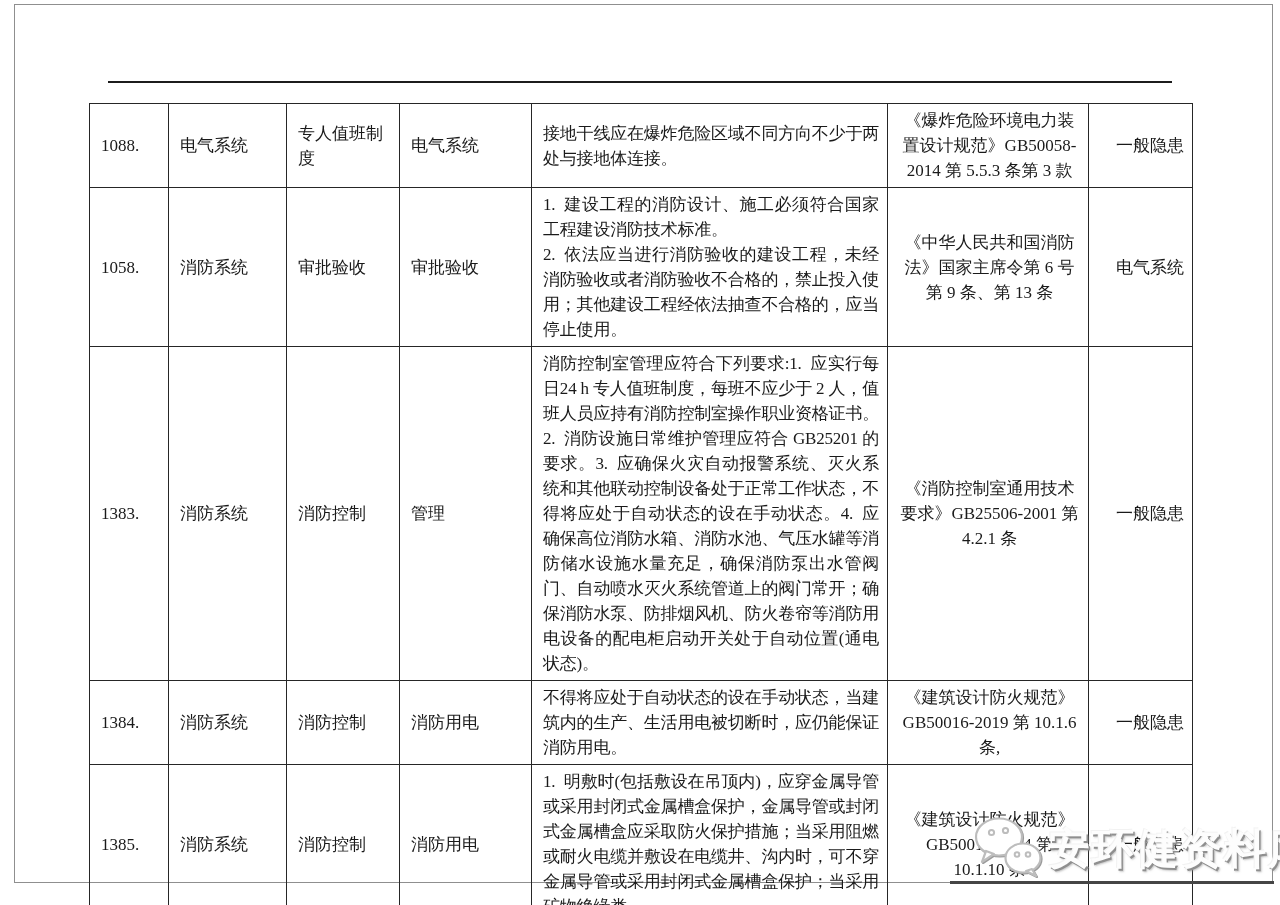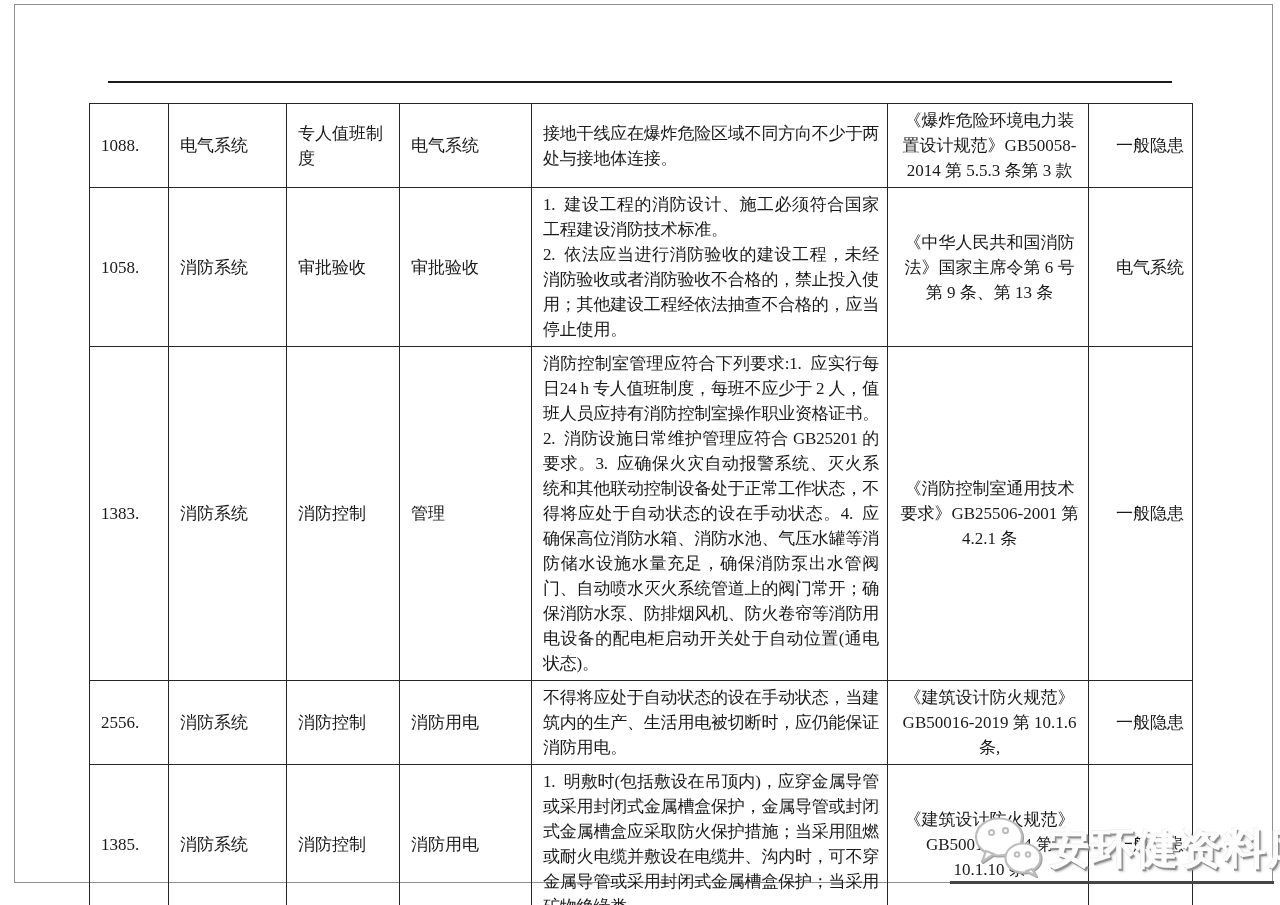--- a/index.html
+++ b/index.html
@@ -116,21 +116,21 @@
     <tr class="r-1383">
       <td class="c-no">1383.</td>
       <td class="c-sys">消防系统</td>
       <td class="c-sub">消防控制</td>
       <td class="c-cat">管理</td>
       <td class="c-desc">消防控制室管理应符合下列要求:1. 应实行每日24 h 专人值班制度，每班不应少于 2 人，值班人员应持有消防控制室操作职业资格证书。2. 消防设施日常维护管理应符合 GB25201 的要求。3. 应确保火灾自动报警系统、灭火系统和其他联动控制设备处于正常工作状态，不得将应处于自动状态的设在手动状态。4. 应确保高位消防水箱、消防水池、气压水罐等消防储水设施水量充足，确保消防泵出水管阀　门、自动喷水灭火系统管道上的阀门常开；确保消防水泵、防排烟风机、防火卷帘等消防用电设备的配电柜启动开关处于自动位置(通电状态)。</td>
       <td class="c-basis">《消防控制室通用技术要求》GB25506-2001 第 4.2.1 条</td>
       <td class="c-sev">一般隐患</td>
     </tr>
     <tr class="r-1384">
-      <td class="c-no">2556.</td>
+      <td class="c-no">1384.</td>
       <td class="c-sys">消防系统</td>
       <td class="c-sub">消防控制</td>
       <td class="c-cat">消防用电</td>
       <td class="c-desc">不得将应处于自动状态的设在手动状态，当建筑内的生产、生活用电被切断时，应仍能保证消防用电。</td>
       <td class="c-basis">《建筑设计防火规范》GB50016-2019 第 10.1.6 条,</td>
       <td class="c-sev">一般隐患</td>
     </tr>
     <tr class="r-1385">
       <td class="c-no">1385.</td>
       <td class="c-sys">消防系统</td>

